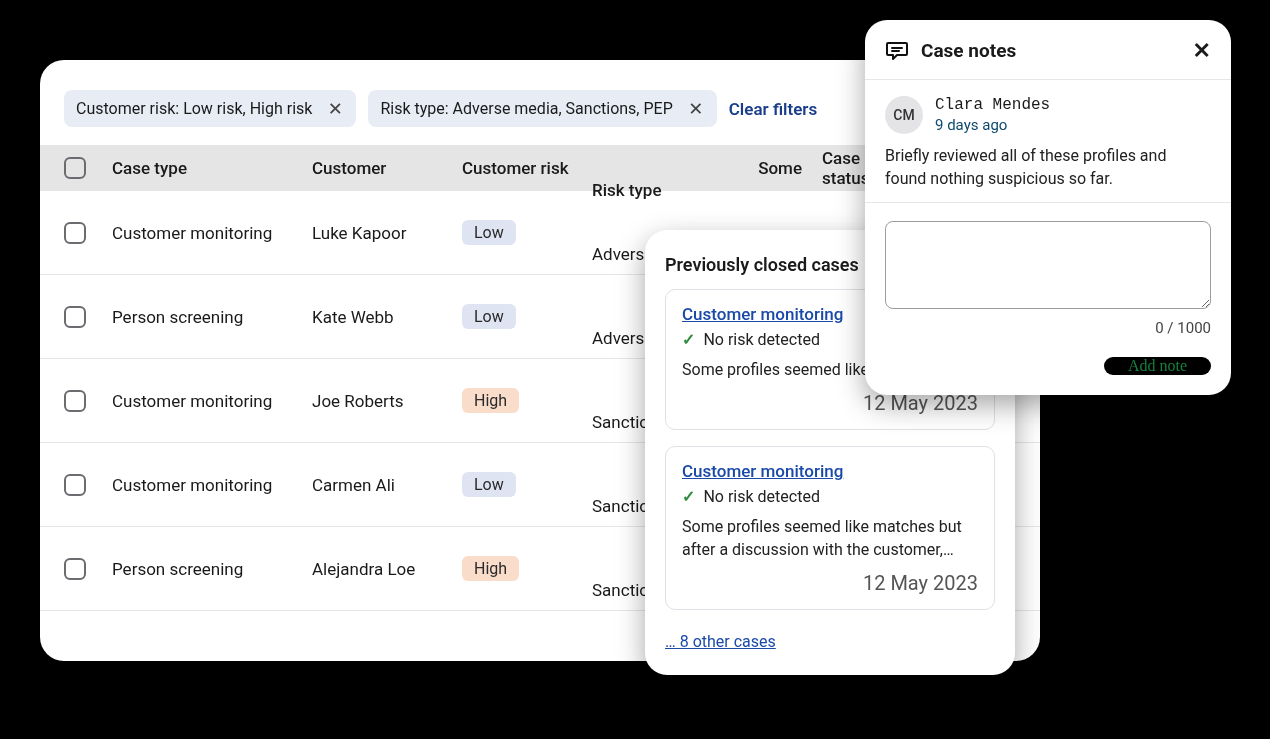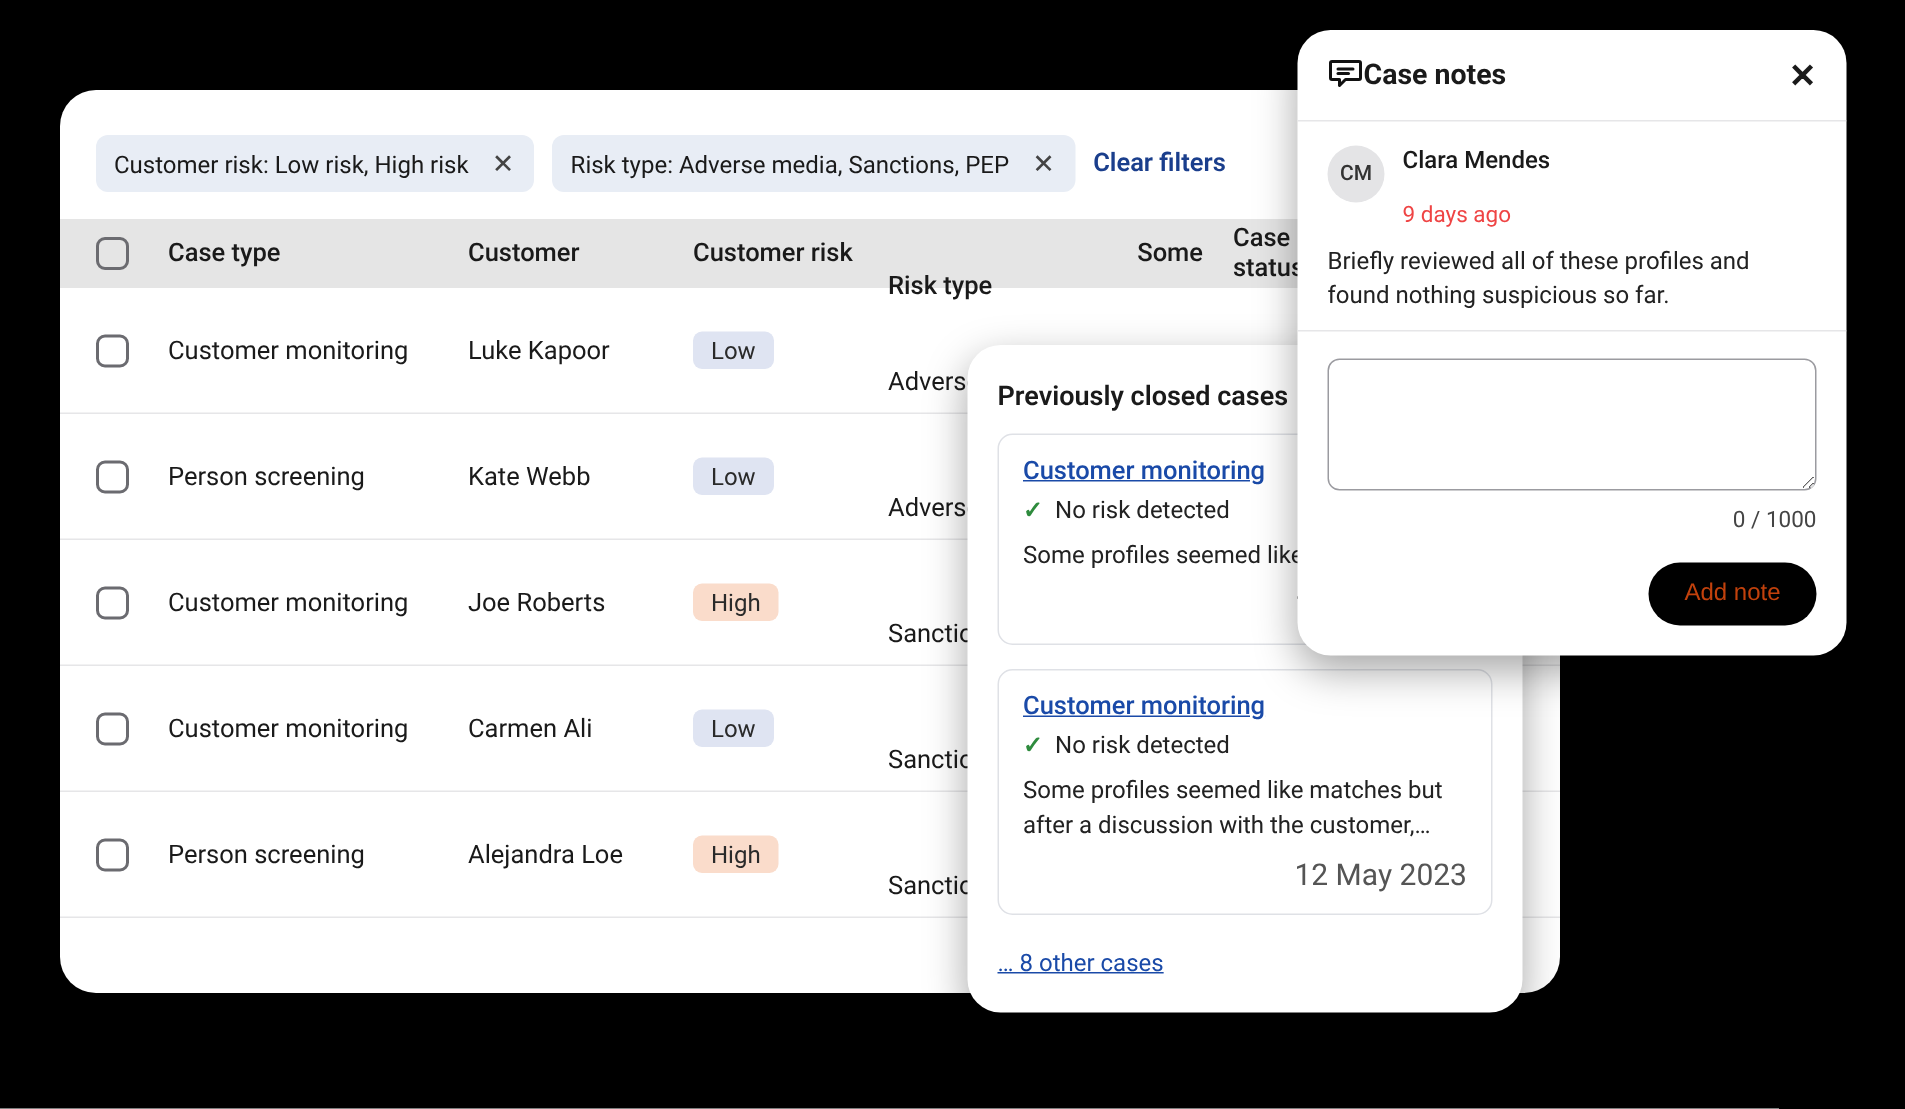--- a/index.html
+++ b/index.html
@@ -177,23 +177,24 @@
       top: 20px;
       width: 366px;
       background: #fff;
       border-radius: 22px;
       box-shadow: 0 10px 28px rgba(0,0,0,0.35);
       padding: 0;
       overflow: hidden;
     }
     .notes-header {
       display: flex;
+      align-items: center;
       padding: 18px 20px 16px 20px;
       border-bottom: 1px solid #e6e6e8;
-      gap: 0;
+      gap: 12px;
     }
     .notes-header .title {
       font-size: 19px;
       font-weight: 700;
       flex: 1;
     }
     .close-x {
       font-size: 22px;
       cursor: pointer;
       font-weight: 600;
@@ -218,22 +219,22 @@
       border-radius: 50%;
       background: #e4e4e6;
       font-size: 14px;
       font-weight: 500;
       display: flex;
       align-items: center;
       justify-content: center;
       color: #333;
       flex-shrink: 0;
     }
-    .author-name { font-size: 16px; font-weight: 500; }
-    .author-time { font-size: 15px; color: #ef4444; margin-top: 18px;}
+    .author-name { font-size: 16px; font-weight: 500; font-family: Liberation Mono, monospace; }
+    .author-time { font-size: 15px; color: #0c4a6e; margin-top: 2px;}
     .note-text { font-size: 16px; line-height: 1.45; color: #222;}
     .note-compose {
       padding: 18px 20px 20px 20px;
     }
     .note-textarea {
       width: 100%;
       height: 88px;
       border: 1px solid #9b9ba0;
       border-radius: 8px;
       resize: both;
@@ -244,27 +245,28 @@
     .char-count {
       text-align: right;
       font-size: 15px;
       color: #444;
       margin-top: 6px;
     }
     .add-note-btn {
       float: right;
       margin-top: 20px;
       background: #000;
-      color: #c2410c;
+      color: #15803d;
       border: none;
       border-radius: 999px;
-      padding: 12px 24px;
+      padding: 0 24px;
       font-size: 16px;
       font-weight: 500;
       cursor: pointer;
+      font-family: Liberation Serif, serif;
     }
   </style>
 </head>
 <body>
 
 <div class="main-card">
 
   <div class="filter-row">
     <div class="filter-chip">
       <span>Customer risk: Low risk, High risk</span>

